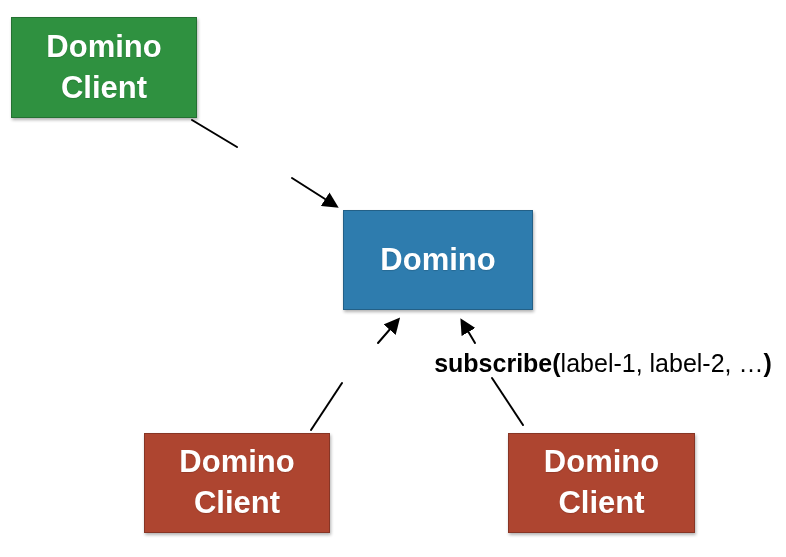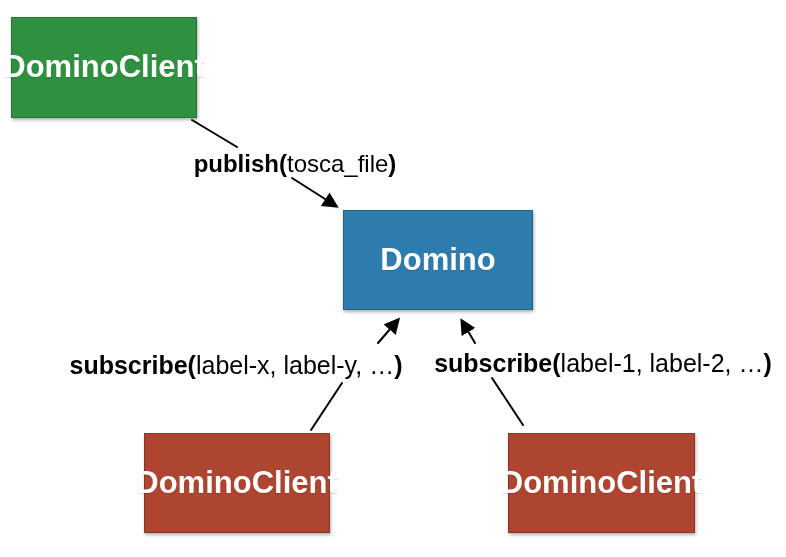--- a/index.html
+++ b/index.html
@@ -11,21 +11,21 @@
   .canvas {
     position: relative;
     width: 786px;
     height: 557px;
     background: #ffffff;
     overflow: hidden;
   }
   .node {
     position: absolute;
     display: flex;
-    flex-direction: row;
+    flex-direction: column;
     align-items: center;
     justify-content: center;
     color: #ffffff;
     font-weight: bold;
     font-size: 31px;
     line-height: 1.32;
     text-align: center;
     border: 1px solid rgba(0,0,0,0.22);
     box-shadow: 1px 2px 3px rgba(0,0,0,0.30);
     box-sizing: border-box;
@@ -102,25 +102,19 @@
   <div class="node node-client-left" style="background-color: rgb(174, 69, 48);">
     <span>Domino</span>
     <span>Client</span>
   </div>
 
   <div class="node node-client-right" style="background-color: rgb(174, 69, 48);">
     <span>Domino</span>
     <span>Client</span>
   </div>
 
-  <div class="edge-label label-publish">
-    <span class="fn">publish(</span><span class="args">tosca_file</span><span class="cl">)</span>
-  </div>
 
-  <div class="edge-label label-subscribe-left">
-    <span class="fn">subscribe(</span><span class="args">label-x, label-y, …</span><span class="cl">)</span>
-  </div>
 
   <div class="edge-label label-subscribe-right">
     <span class="fn">subscribe(</span><span class="args">label-1, label-2, …</span><span class="cl">)</span>
   </div>
 
 </div>
 
 </body></html>

